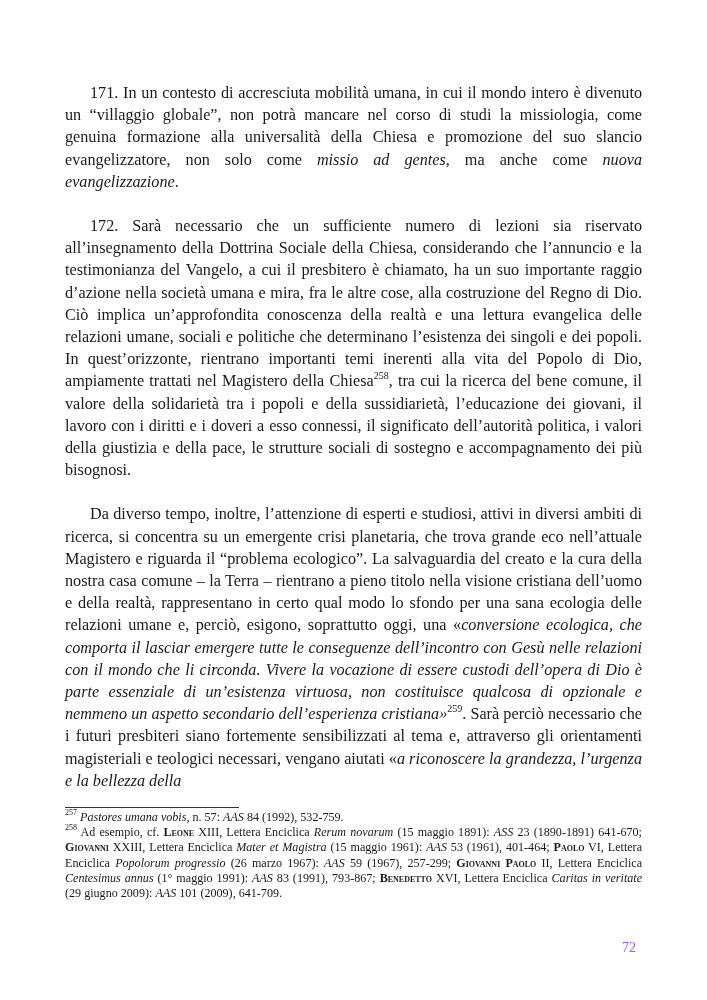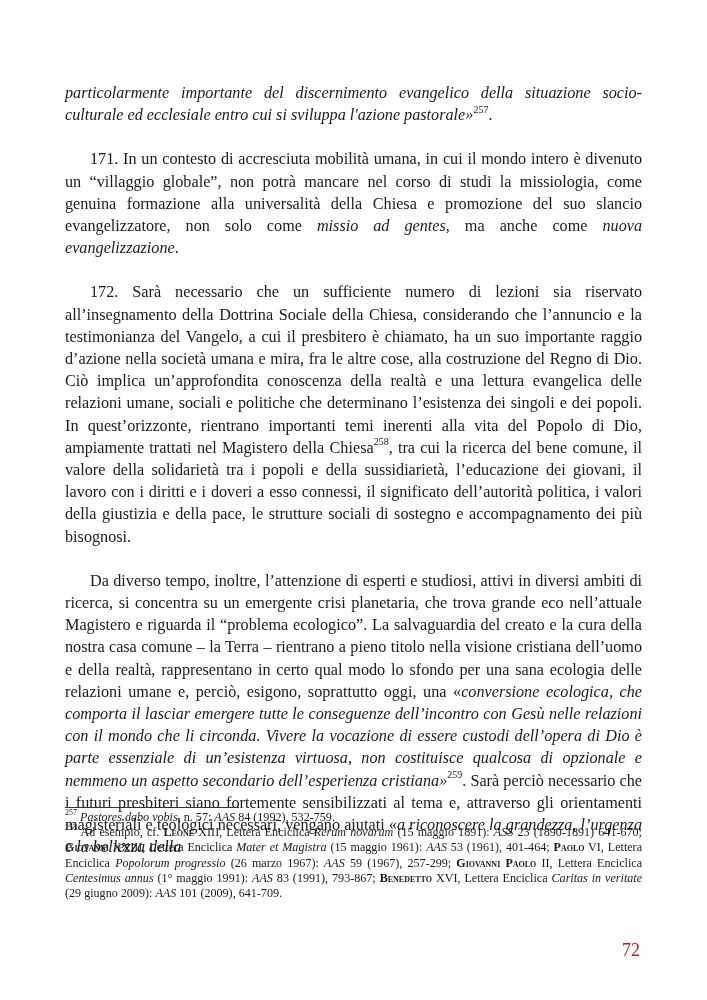--- a/index.html
+++ b/index.html
@@ -63,37 +63,36 @@
     }
     .footnote sup {
       font-size: 8px;
       top: -1px;
     }
     .sc { font-variant: small-caps; font-weight: bold; }
     .page-number {
       position: absolute;
       left: 622px;
       top: 940px;
-      font-size: 18px;
-      color: #b91c1c;
+      font-size: 14px;
+      color: #8b5cf6;
       text-align: right;
     }
   </style>
 </head>
 <body>
 
 <div class="page">
   <div class="body-text">
-    <p class="para"><span class="it">particolarmente importante del discernimento evangelico della situazione socio-culturale ed ecclesiale entro cui si sviluppa l'azione pastorale»</span><sup>257</sup><span>.</span></p>
     <p class="para indent"><span>171. In un contesto di accresciuta mobilità umana, in cui il mondo intero è divenuto un “villaggio globale”, non potrà mancare nel corso di studi la missiologia, come genuina formazione alla universalità della Chiesa e promozione del suo slancio evangelizzatore, non solo come </span><span class="it">missio ad gentes</span><span>, ma anche come </span><span class="it">nuova evangelizzazione</span><span>.</span></p>
     <p class="para indent"><span>172. Sarà necessario che un sufficiente numero di lezioni sia riservato all’insegnamento della Dottrina Sociale della Chiesa, considerando che l’annuncio e la testimonianza del Vangelo, a cui il presbitero è chiamato, ha un suo importante raggio d’azione nella società umana e mira, fra le altre cose, alla costruzione del Regno di Dio. Ciò implica un’approfondita conoscenza della realtà e una lettura evangelica delle relazioni umane, sociali e politiche che determinano l’esistenza dei singoli e dei popoli. In quest’orizzonte, rientrano importanti temi inerenti alla vita del Popolo di Dio, ampiamente trattati nel Magistero della Chiesa</span><sup>258</sup><span>, tra cui la ricerca del bene comune, il valore della solidarietà tra i popoli e della sussidiarietà, l’educazione dei giovani, il lavoro con i diritti e i doveri a esso connessi, il significato dell’autorità politica, i valori della giustizia e della pace, le strutture sociali di sostegno e accompagnamento dei più bisognosi.</span></p>
     <p class="para indent"><span>Da diverso tempo, inoltre, l’attenzione di esperti e studiosi, attivi in diversi ambiti di ricerca, si concentra su un emergente crisi planetaria, che trova grande eco nell’attuale Magistero e riguarda il “problema ecologico”. La salvaguardia del creato e la cura della nostra casa comune – la Terra – rientrano a pieno titolo nella visione cristiana dell’uomo e della realtà, rappresentano in certo qual modo lo sfondo per una sana ecologia delle relazioni umane e, perciò, esigono, soprattutto oggi, una «</span><span class="it">conversione ecologica, che comporta il lasciar emergere tutte le conseguenze dell’incontro con Gesù nelle relazioni con il mondo che li circonda. Vivere la vocazione di essere custodi dell’opera di Dio è parte essenziale di un’esistenza virtuosa, non costituisce qualcosa di opzionale e nemmeno un aspetto secondario dell’esperienza cristiana»</span><sup>259</sup><span>. Sarà perciò necessario che i futuri presbiteri siano fortemente sensibilizzati al tema e, attraverso  gli orientamenti magisteriali e teologici necessari, vengano aiutati «</span><span class="it">a riconoscere la grandezza, l’urgenza e la bellezza della</span></p>
   </div>
 </div>
 
 <div class="footnote-rule"></div>
 
 <div class="footnotes">
-  <p class="footnote"><sup>257</sup> <span class="it">Pastores dabo vobis</span><span>, n. 57: </span><span class="it">AAS</span><span> 84 (1992), 532-759.</span></p>
+  <p class="footnote"><sup>257</sup> <span class="it">Pastores umana vobis</span><span>, n. 57: </span><span class="it">AAS</span><span> 84 (1992), 532-759.</span></p>
   <p class="footnote"><sup>258</sup> <span>Ad esempio, cf. </span><span class="sc">Leone</span><span> XIII, Lettera Enciclica </span><span class="it">Rerum novarum</span><span> (15 maggio 1891): </span><span class="it">ASS</span><span> 23 (1890-1891) 641-670; </span><span class="sc">Giovanni</span><span> XXIII, Lettera Enciclica </span><span class="it">Mater et Magistra</span><span> (15 maggio 1961): </span><span class="it">AAS</span><span> 53 (1961), 401-464; </span><span class="sc">Paolo</span><span> VI, Lettera Enciclica </span><span class="it">Popolorum progressio</span><span> (26 marzo 1967): </span><span class="it">AAS</span><span> 59 (1967), 257-299; </span><span class="sc">Giovanni Paolo</span><span> II, Lettera Enciclica </span><span class="it">Centesimus annus</span><span> (1° maggio 1991): </span><span class="it">AAS</span><span> 83 (1991), 793-867; </span><span class="sc">Benedetto</span><span> XVI, Lettera Enciclica </span><span class="it">Caritas in veritate</span><span> (29 giugno 2009): </span><span class="it">AAS</span><span> 101 (2009), 641-709.</span></p>
 </div>
 
 <div class="page-number">72</div>
 
 </body></html>

